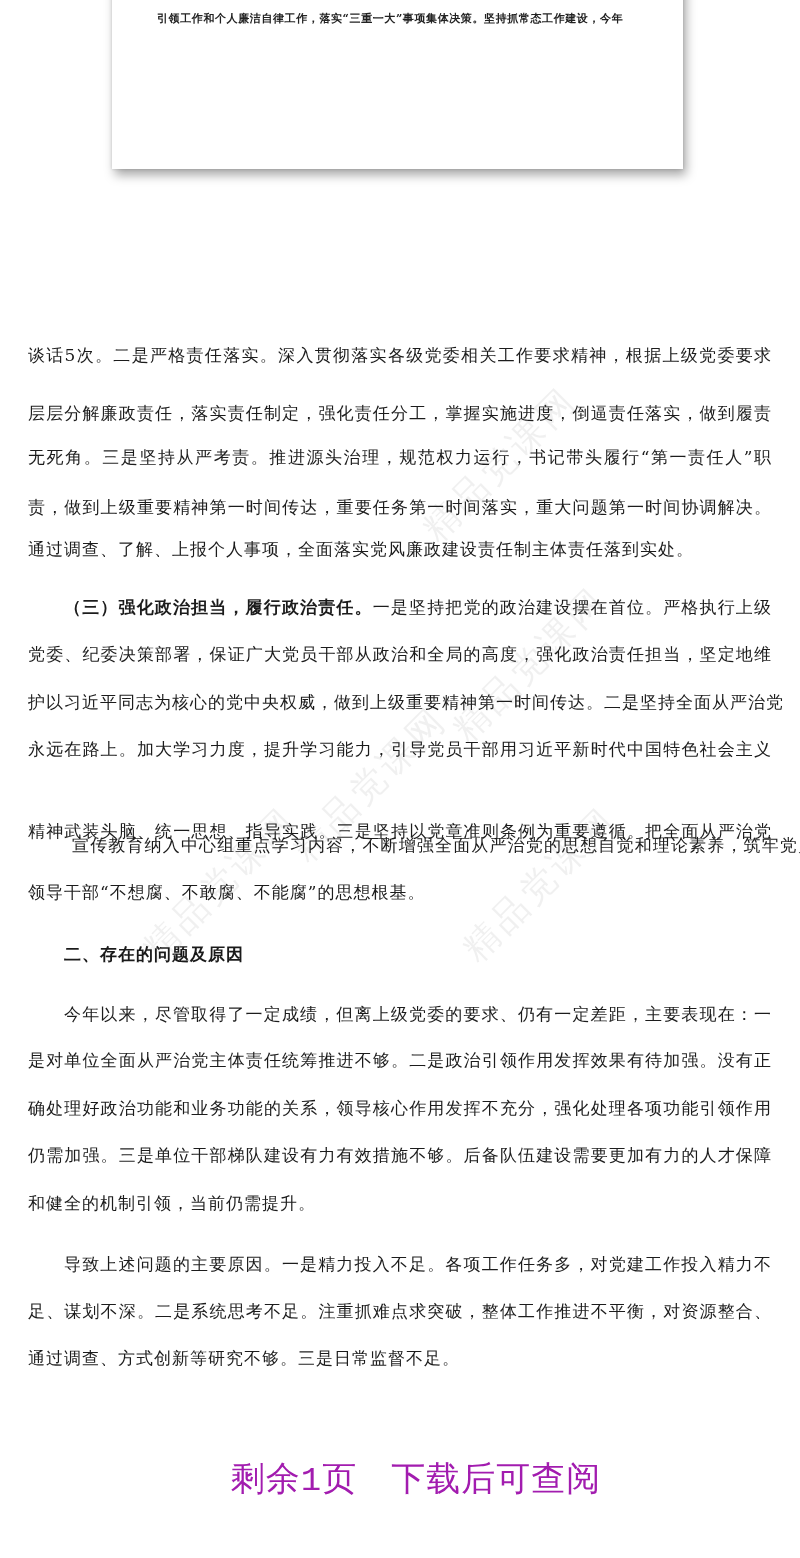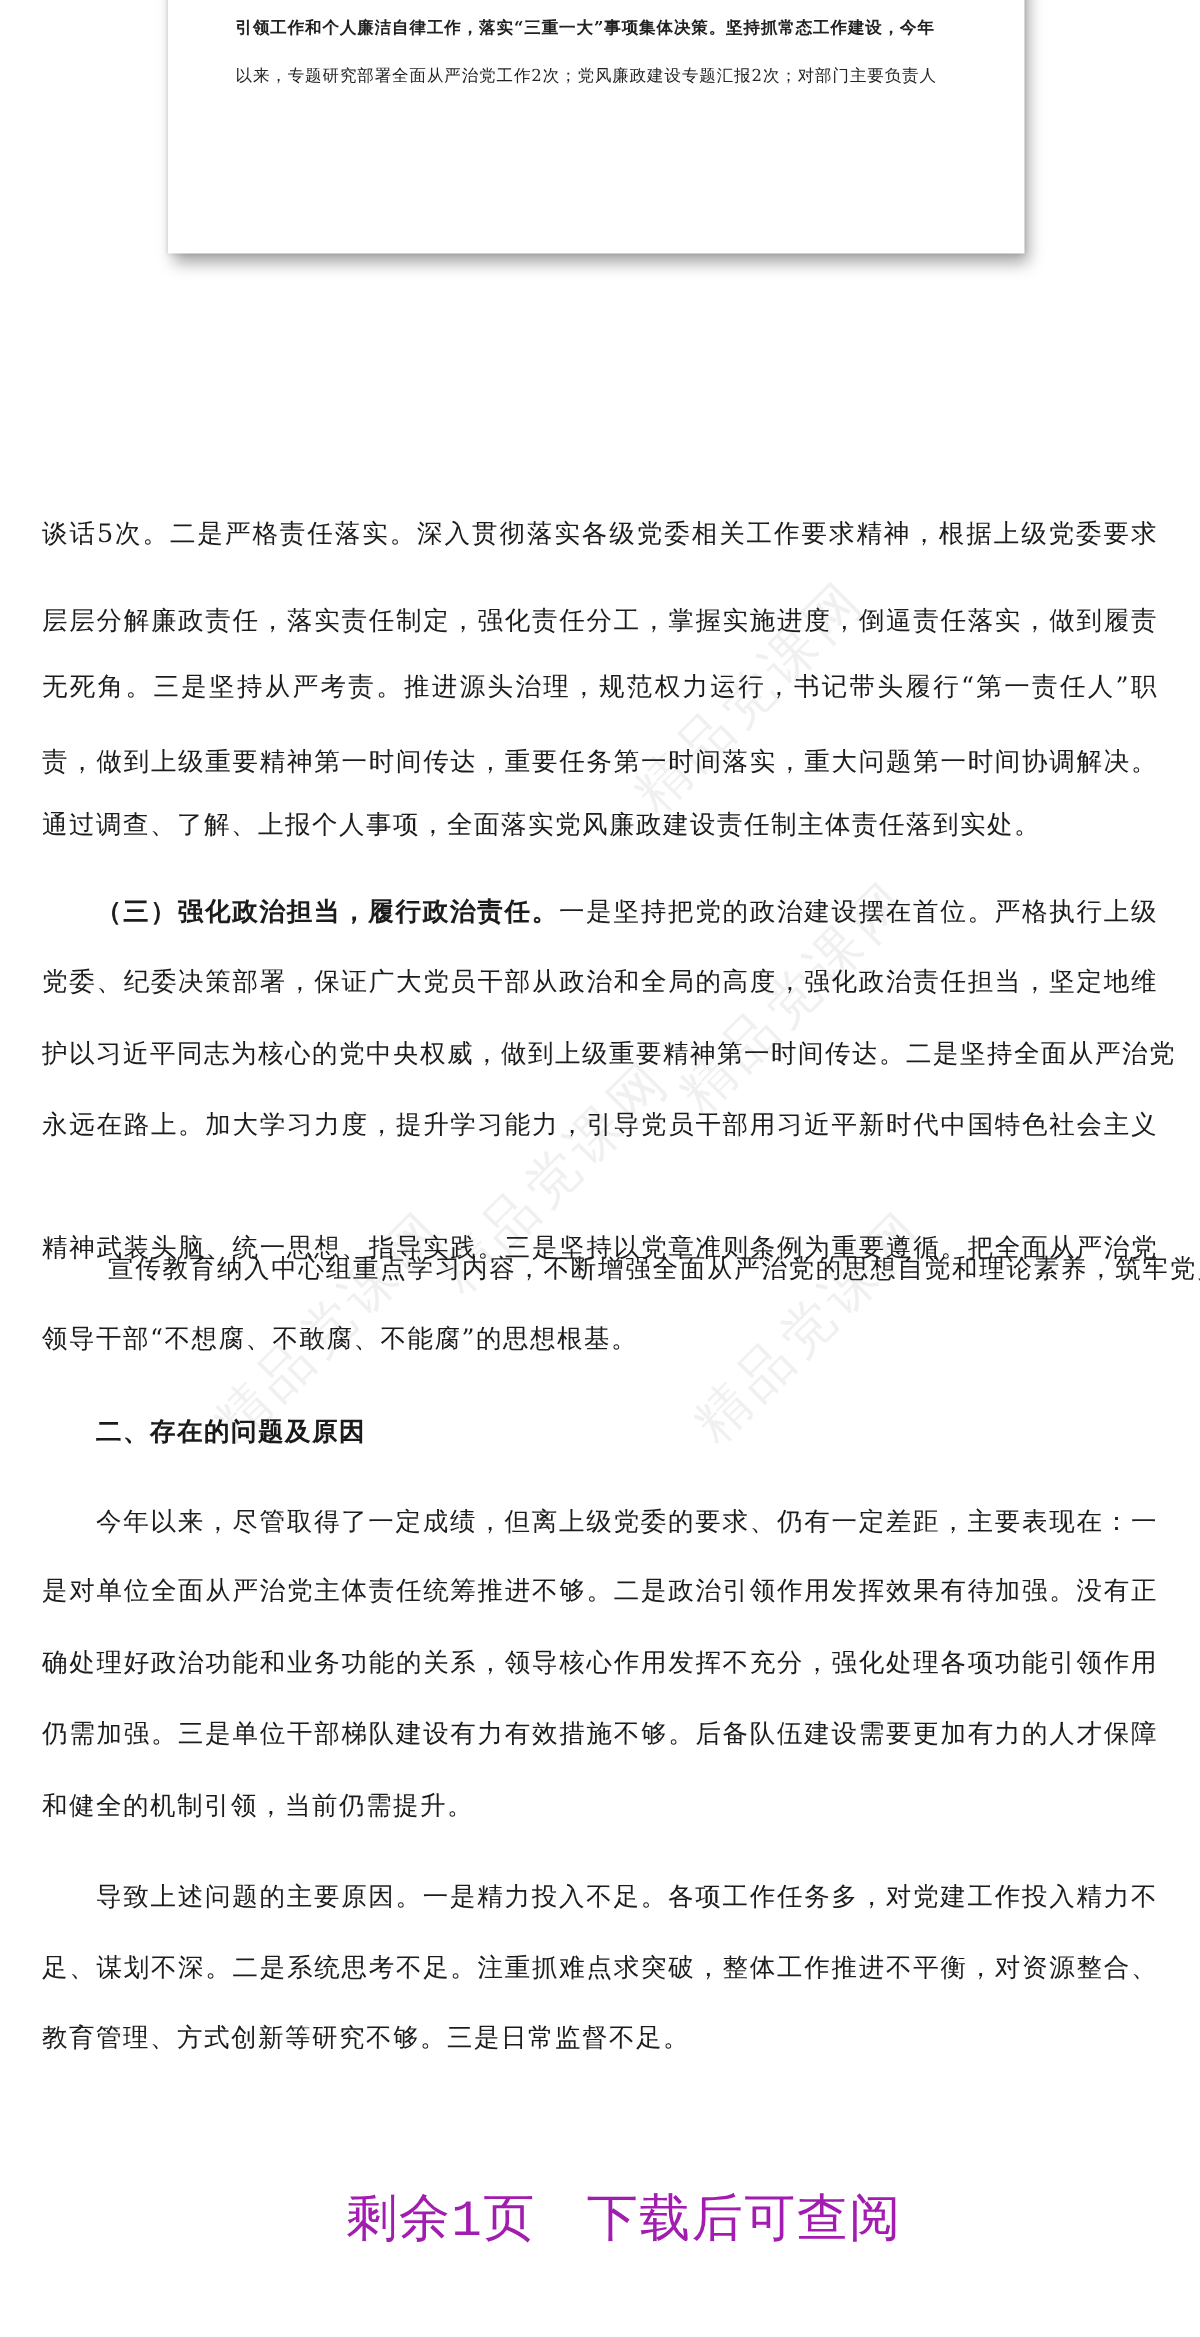--- a/index.html
+++ b/index.html
@@ -96,21 +96,20 @@
     color: #a21caf;
     letter-spacing: 1px;
   }
   .footer span + span { margin-left: 34px; }
 </style>
 </head>
 <body>
 
 <div class="page-card">
   <div class="card-line l1">引领工作和个人廉洁自律工作，落实“三重一大”事项集体决策。坚持抓常态工作建设，今年</div>
-  <div class="card-line l2">以来，专题研究部署全面从严治党工作2次；党风廉政建设专题汇报2次；对部门主要负责人</div>
 </div>
 
 <div class="watermark" style="left:400px; top:440px;">精品党课网</div>
 <div class="watermark" style="left:430px; top:640px;">精品党课网</div>
 <div class="watermark" style="left:120px; top:860px;">精品党课网</div>
 <div class="watermark" style="left:440px; top:860px;">精品党课网</div>
 <div class="watermark" style="left:270px; top:760px;">精品党课网</div>
 
 <div class="doc" style="top:0;">
 
@@ -129,20 +128,20 @@
   <div class="line last" style="top:881px;">领导干部“不想腐、不敢腐、不能腐”的思想根基。</div>
 
   <div class="line indent" style="top:1003px;">今年以来，尽管取得了一定成绩，但离上级党委的要求、仍有一定差距，主要表现在：一</div>
   <div class="line" style="top:1049px;">是对单位全面从严治党主体责任统筹推进不够。二是政治引领作用发挥效果有待加强。没有正</div>
   <div class="line" style="top:1097px;">确处理好政治功能和业务功能的关系，领导核心作用发挥不充分，强化处理各项功能引领作用</div>
   <div class="line" style="top:1144px;">仍需加强。三是单位干部梯队建设有力有效措施不够。后备队伍建设需要更加有力的人才保障</div>
   <div class="line last" style="top:1192px;">和健全的机制引领，当前仍需提升。</div>
 
   <div class="line indent" style="top:1253px;">导致上述问题的主要原因。一是精力投入不足。各项工作任务多，对党建工作投入精力不</div>
   <div class="line" style="top:1300px;">足、谋划不深。二是系统思考不足。注重抓难点求突破，整体工作推进不平衡，对资源整合、</div>
-  <div class="line last" style="top:1347px;">教育管理、方式创新等研究不够。三是日常监督不足。</div>
+  <div class="line last" style="top:1347px;">通过调查、方式创新等研究不够。三是日常监督不足。</div>
 </div>
 
 <div class="heading" style="top:943px;">二、存在的问题及原因</div>
 
 <div class="footer">
   <span>剩余1页</span><span>下载后可查阅</span>
 </div>
 
 </body></html>

